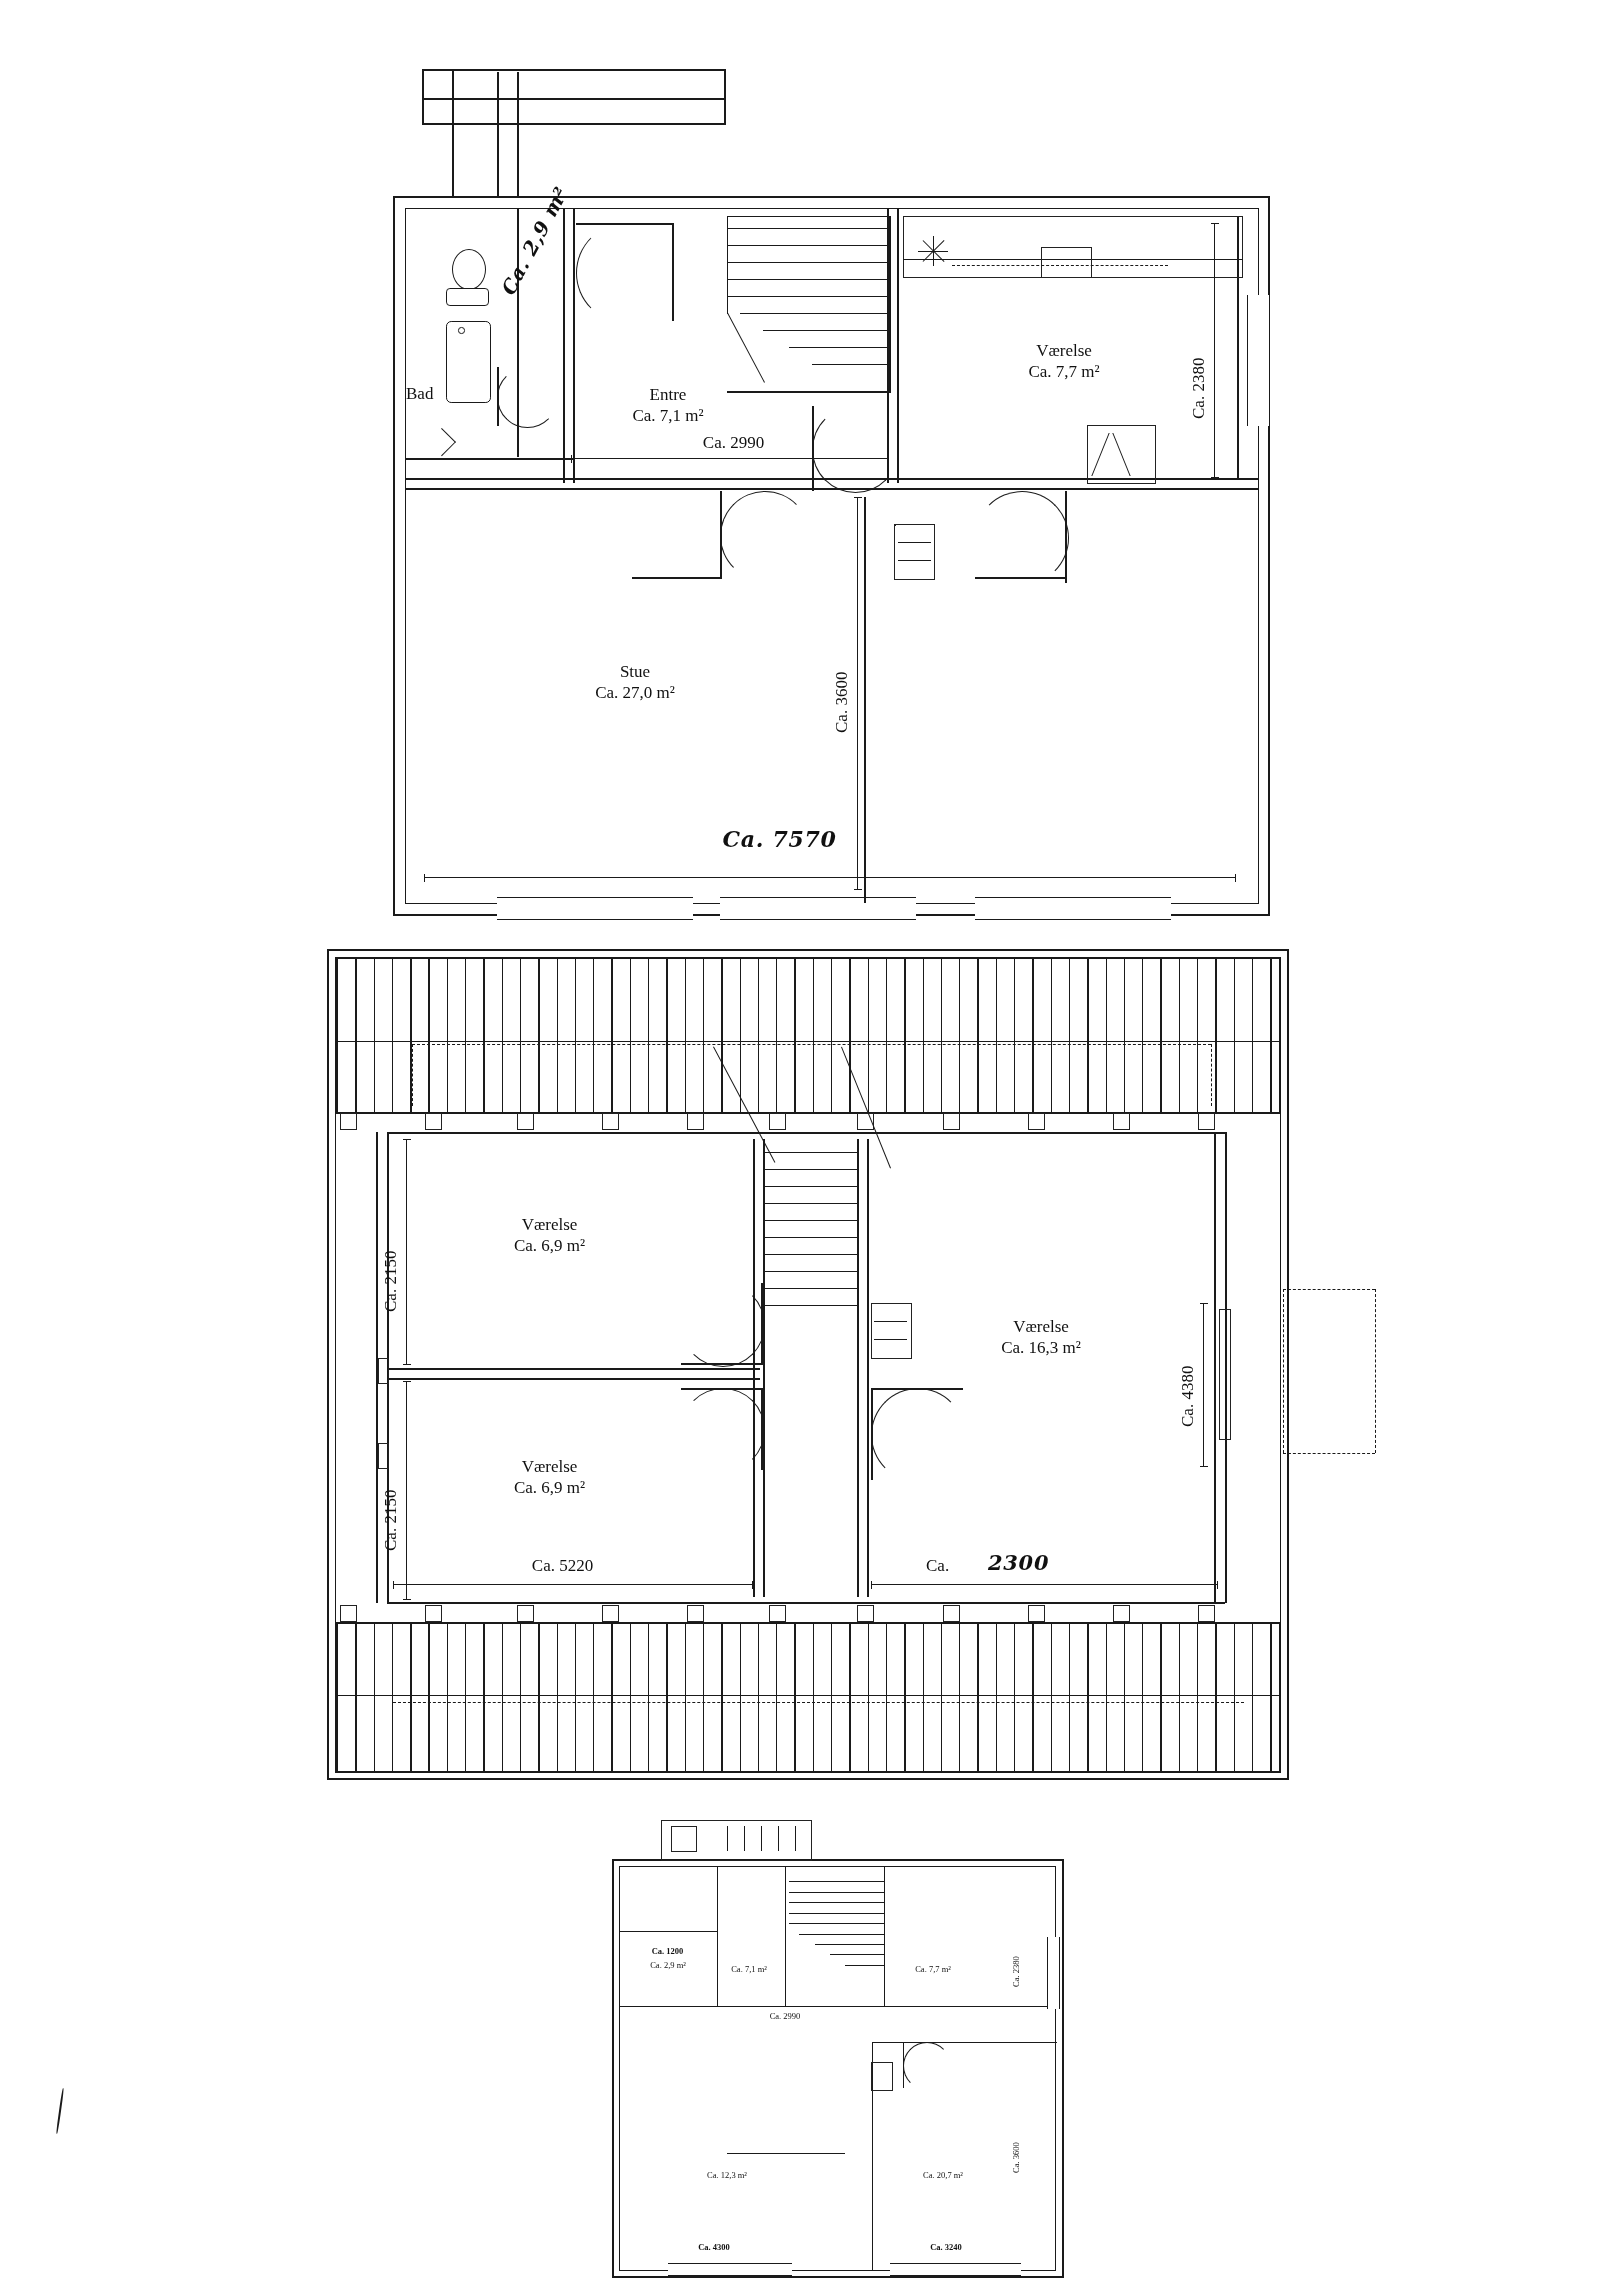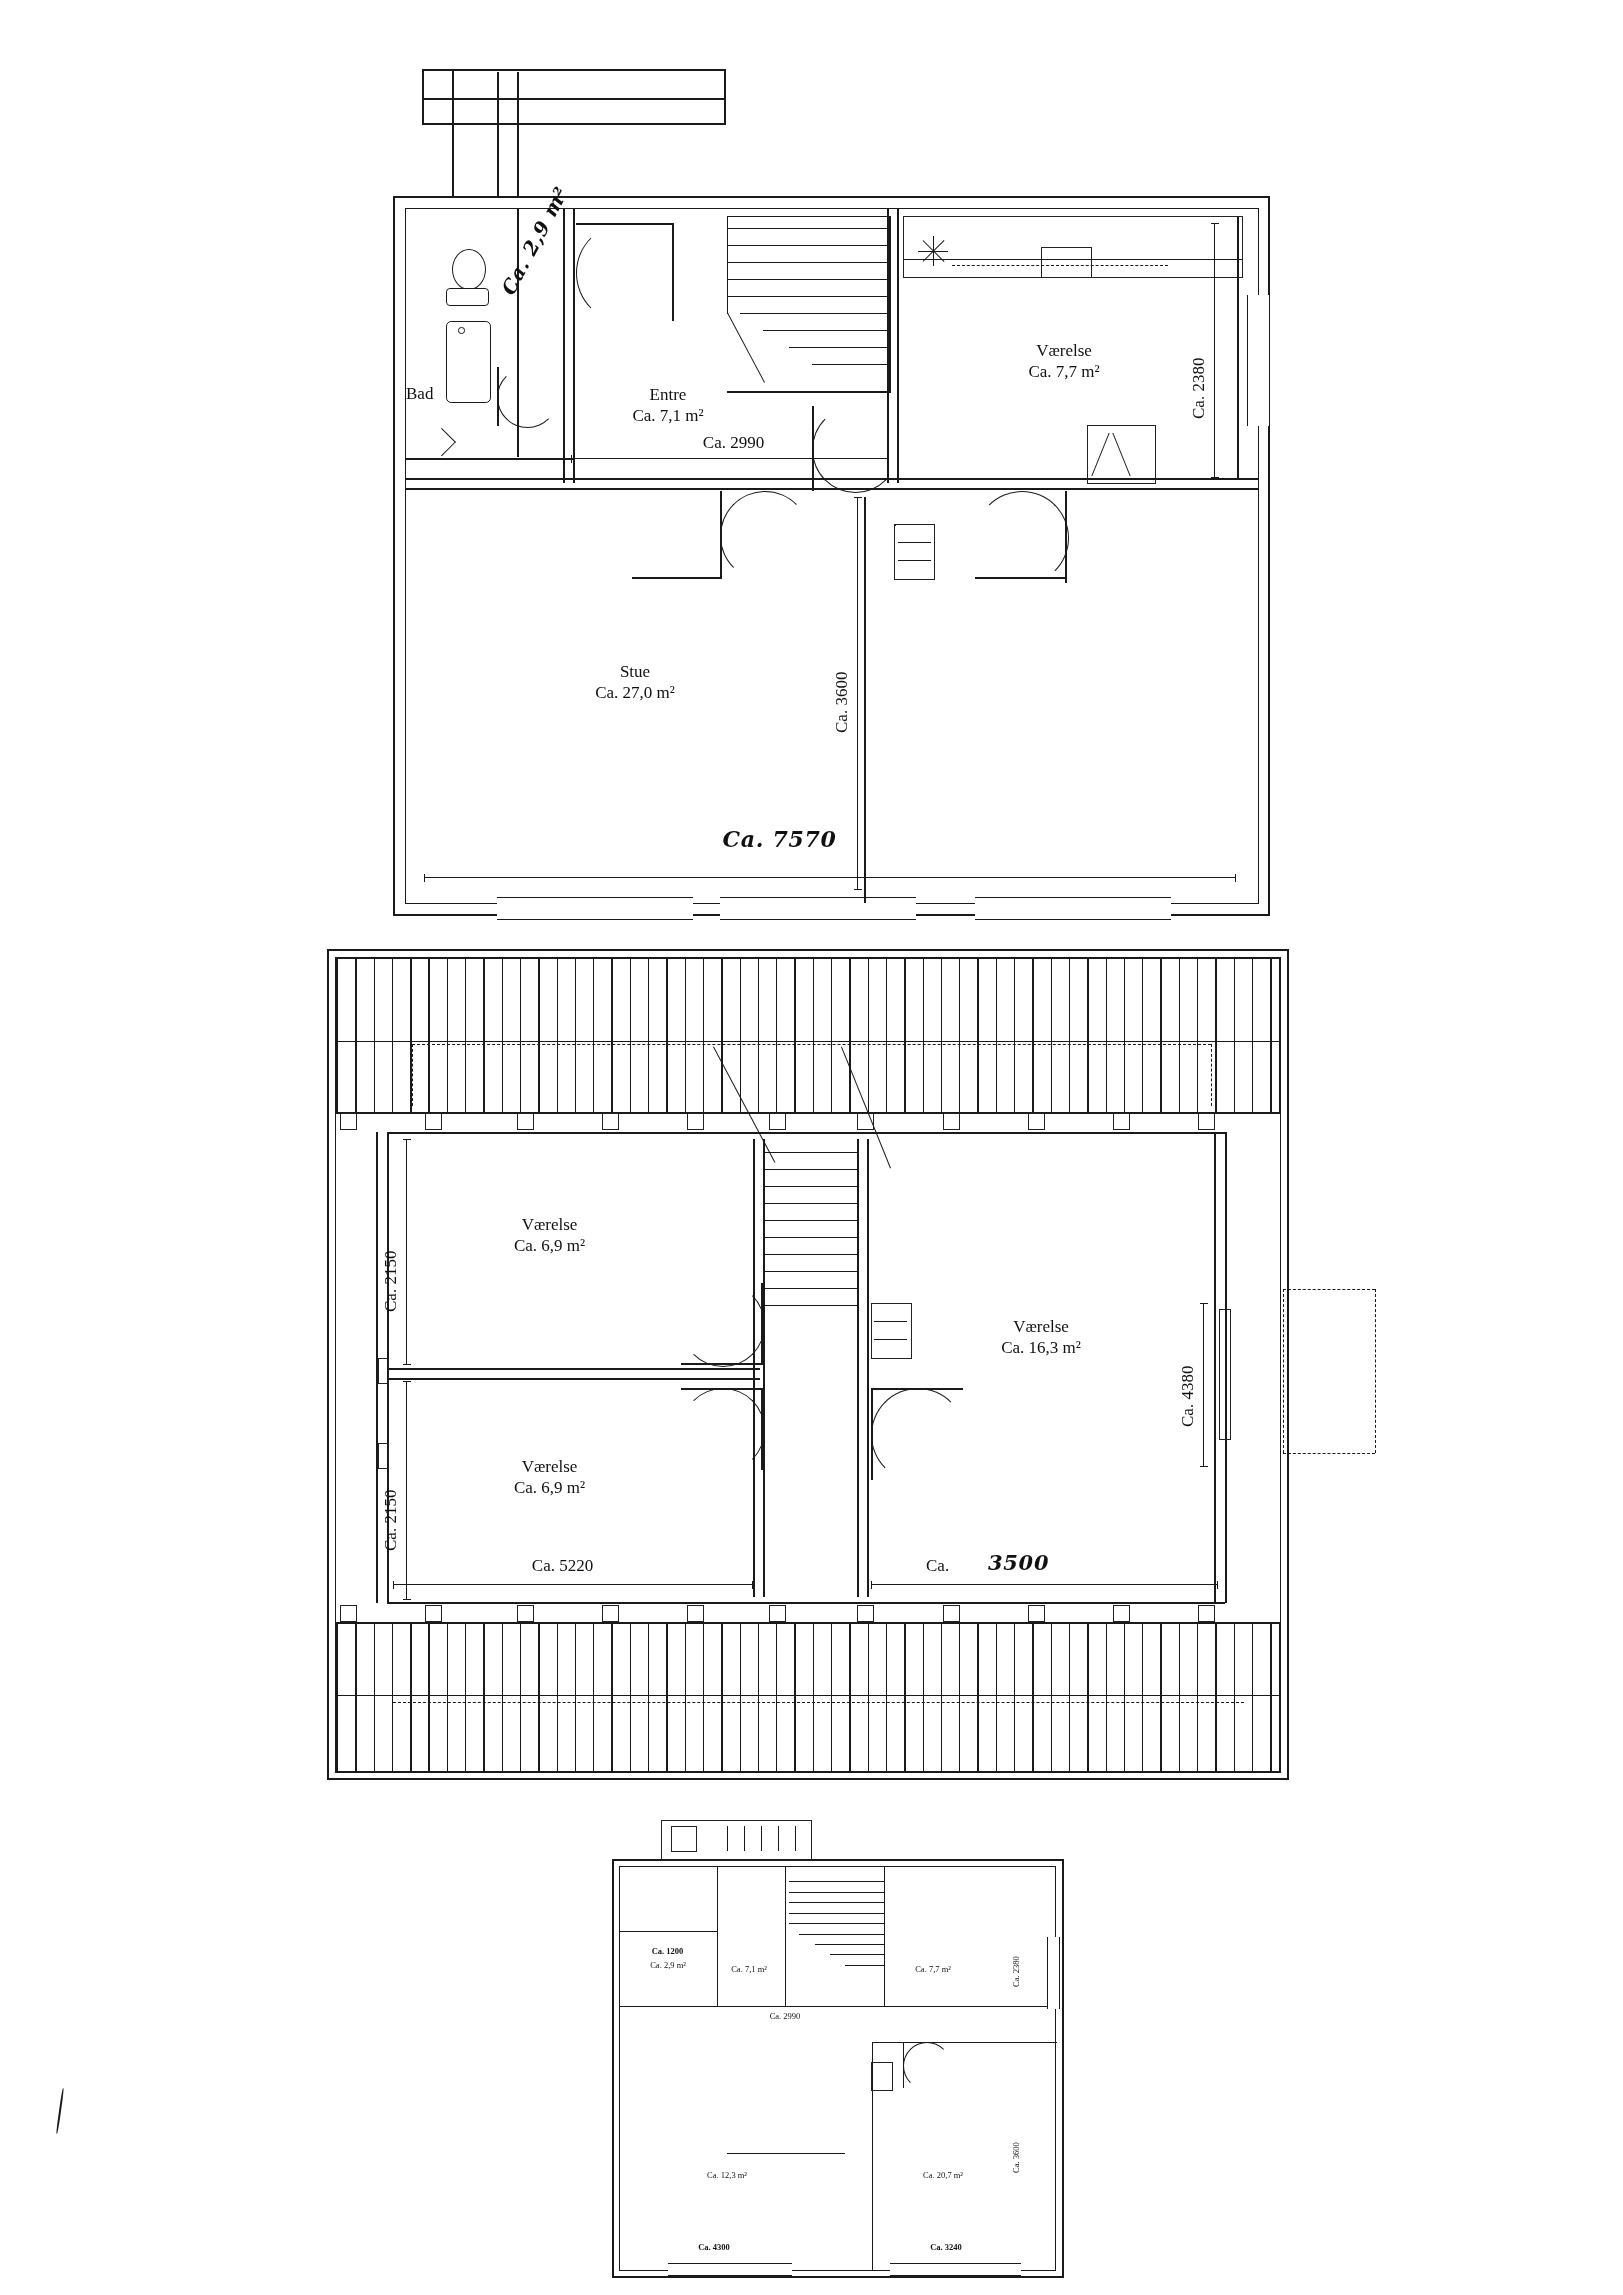--- a/index.html
+++ b/index.html
@@ -299,21 +299,21 @@
     <div class="lbl rot" style="left:380px;top:1551px;width:196px;text-align:left;">Ca. 2150</div>
 
     <div class="dimv" style="left:1203px;top:1303px;height:164px;"></div>
     <div class="lbl rot" style="left:1177px;top:1427px;width:170px;text-align:left;">Ca. 4380</div>
 
     <div class="dim" style="left:393px;top:1584px;width:360px;"></div>
     <div class="lbl" style="left:458px;top:1555px;width:209px;">Ca. 5220</div>
 
     <div class="dim" style="left:871px;top:1584px;width:347px;"></div>
     <div class="lbl" style="left:926px;top:1555px;width:59px;text-align:left;">Ca.</div>
-    <div class="lbl hand" style="left:988px;top:1550px;width:118px;font-size:21px;text-align:left;">3500</div>
+    <div class="lbl hand" style="left:988px;top:1550px;width:118px;font-size:21px;text-align:left;">2300</div>
   </div>
 
   <div>
     <div class="box" style="left:612px;top:1859px;width:452px;height:419px;border-width:2px;"></div>
     <div class="box" style="left:619px;top:1866px;width:437px;height:405px;border-width:1.3px;"></div>
 
     <div class="box2" style="left:661px;top:1820px;width:151px;height:41px;"></div>
     <div class="box2" style="left:671px;top:1826px;width:26px;height:26px;"></div>
     <div class="hatchband" style="left:727px;top:1826px;width:79px;height:25px;"></div>
 

